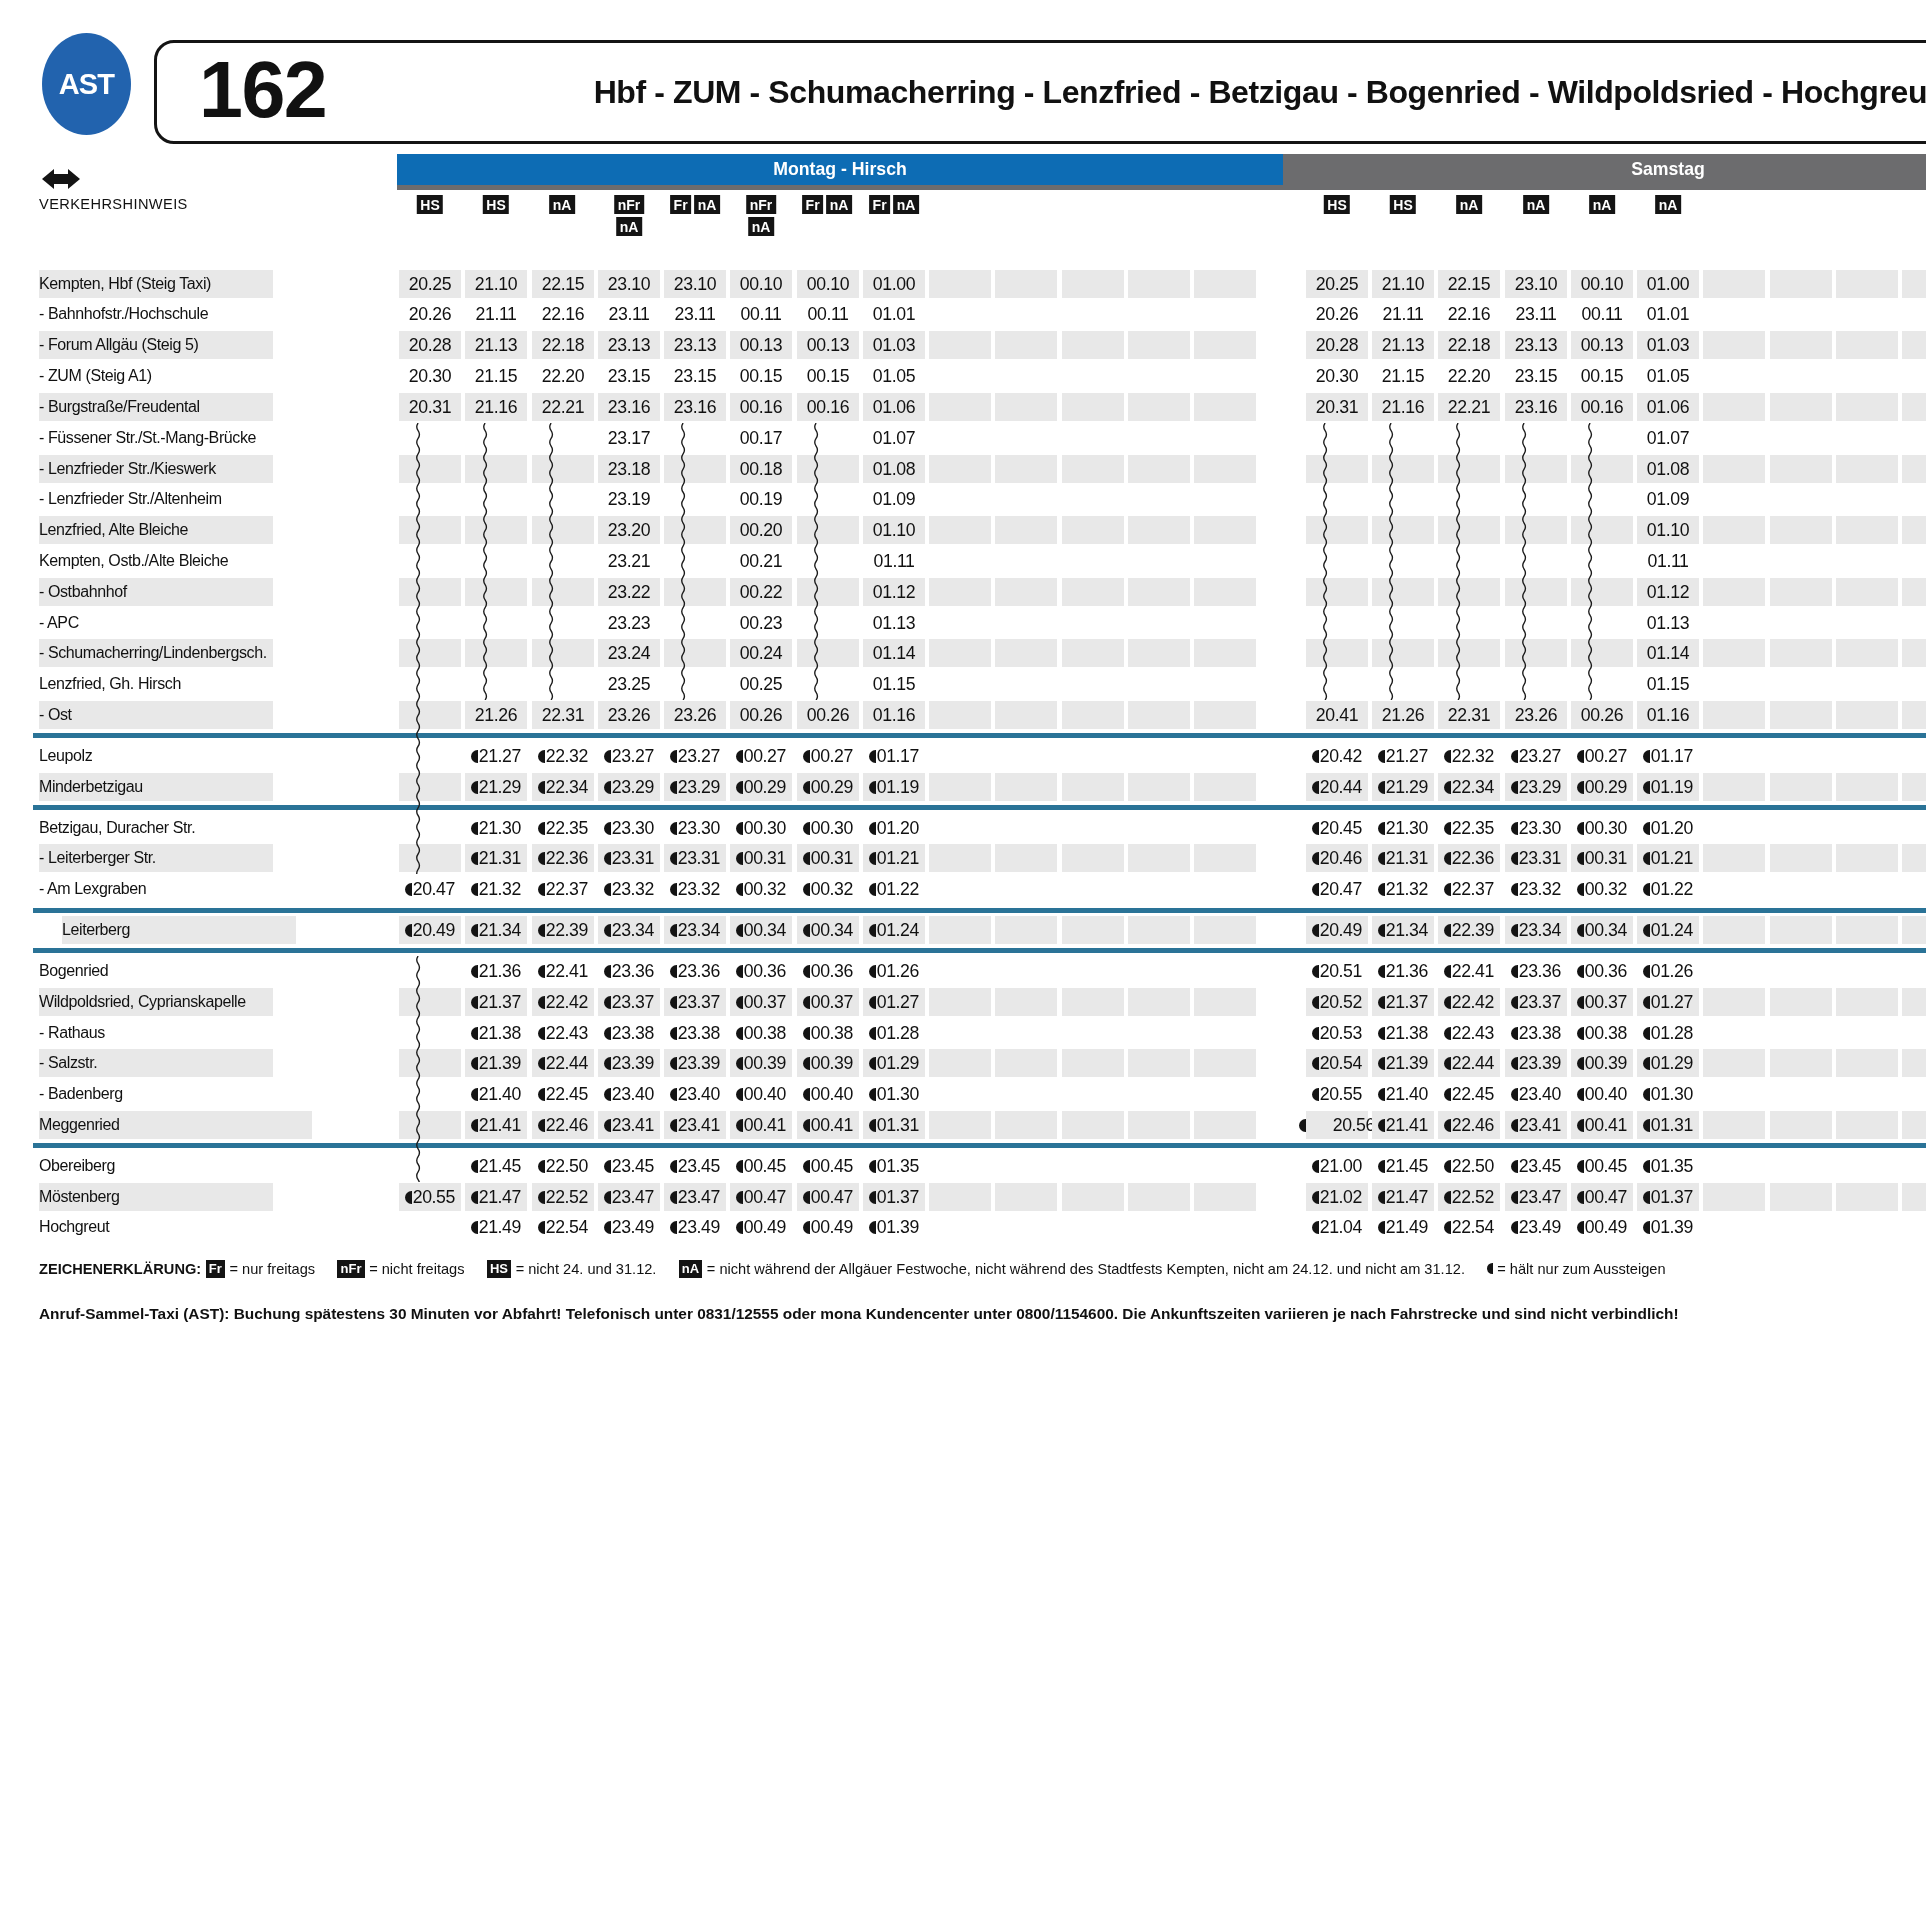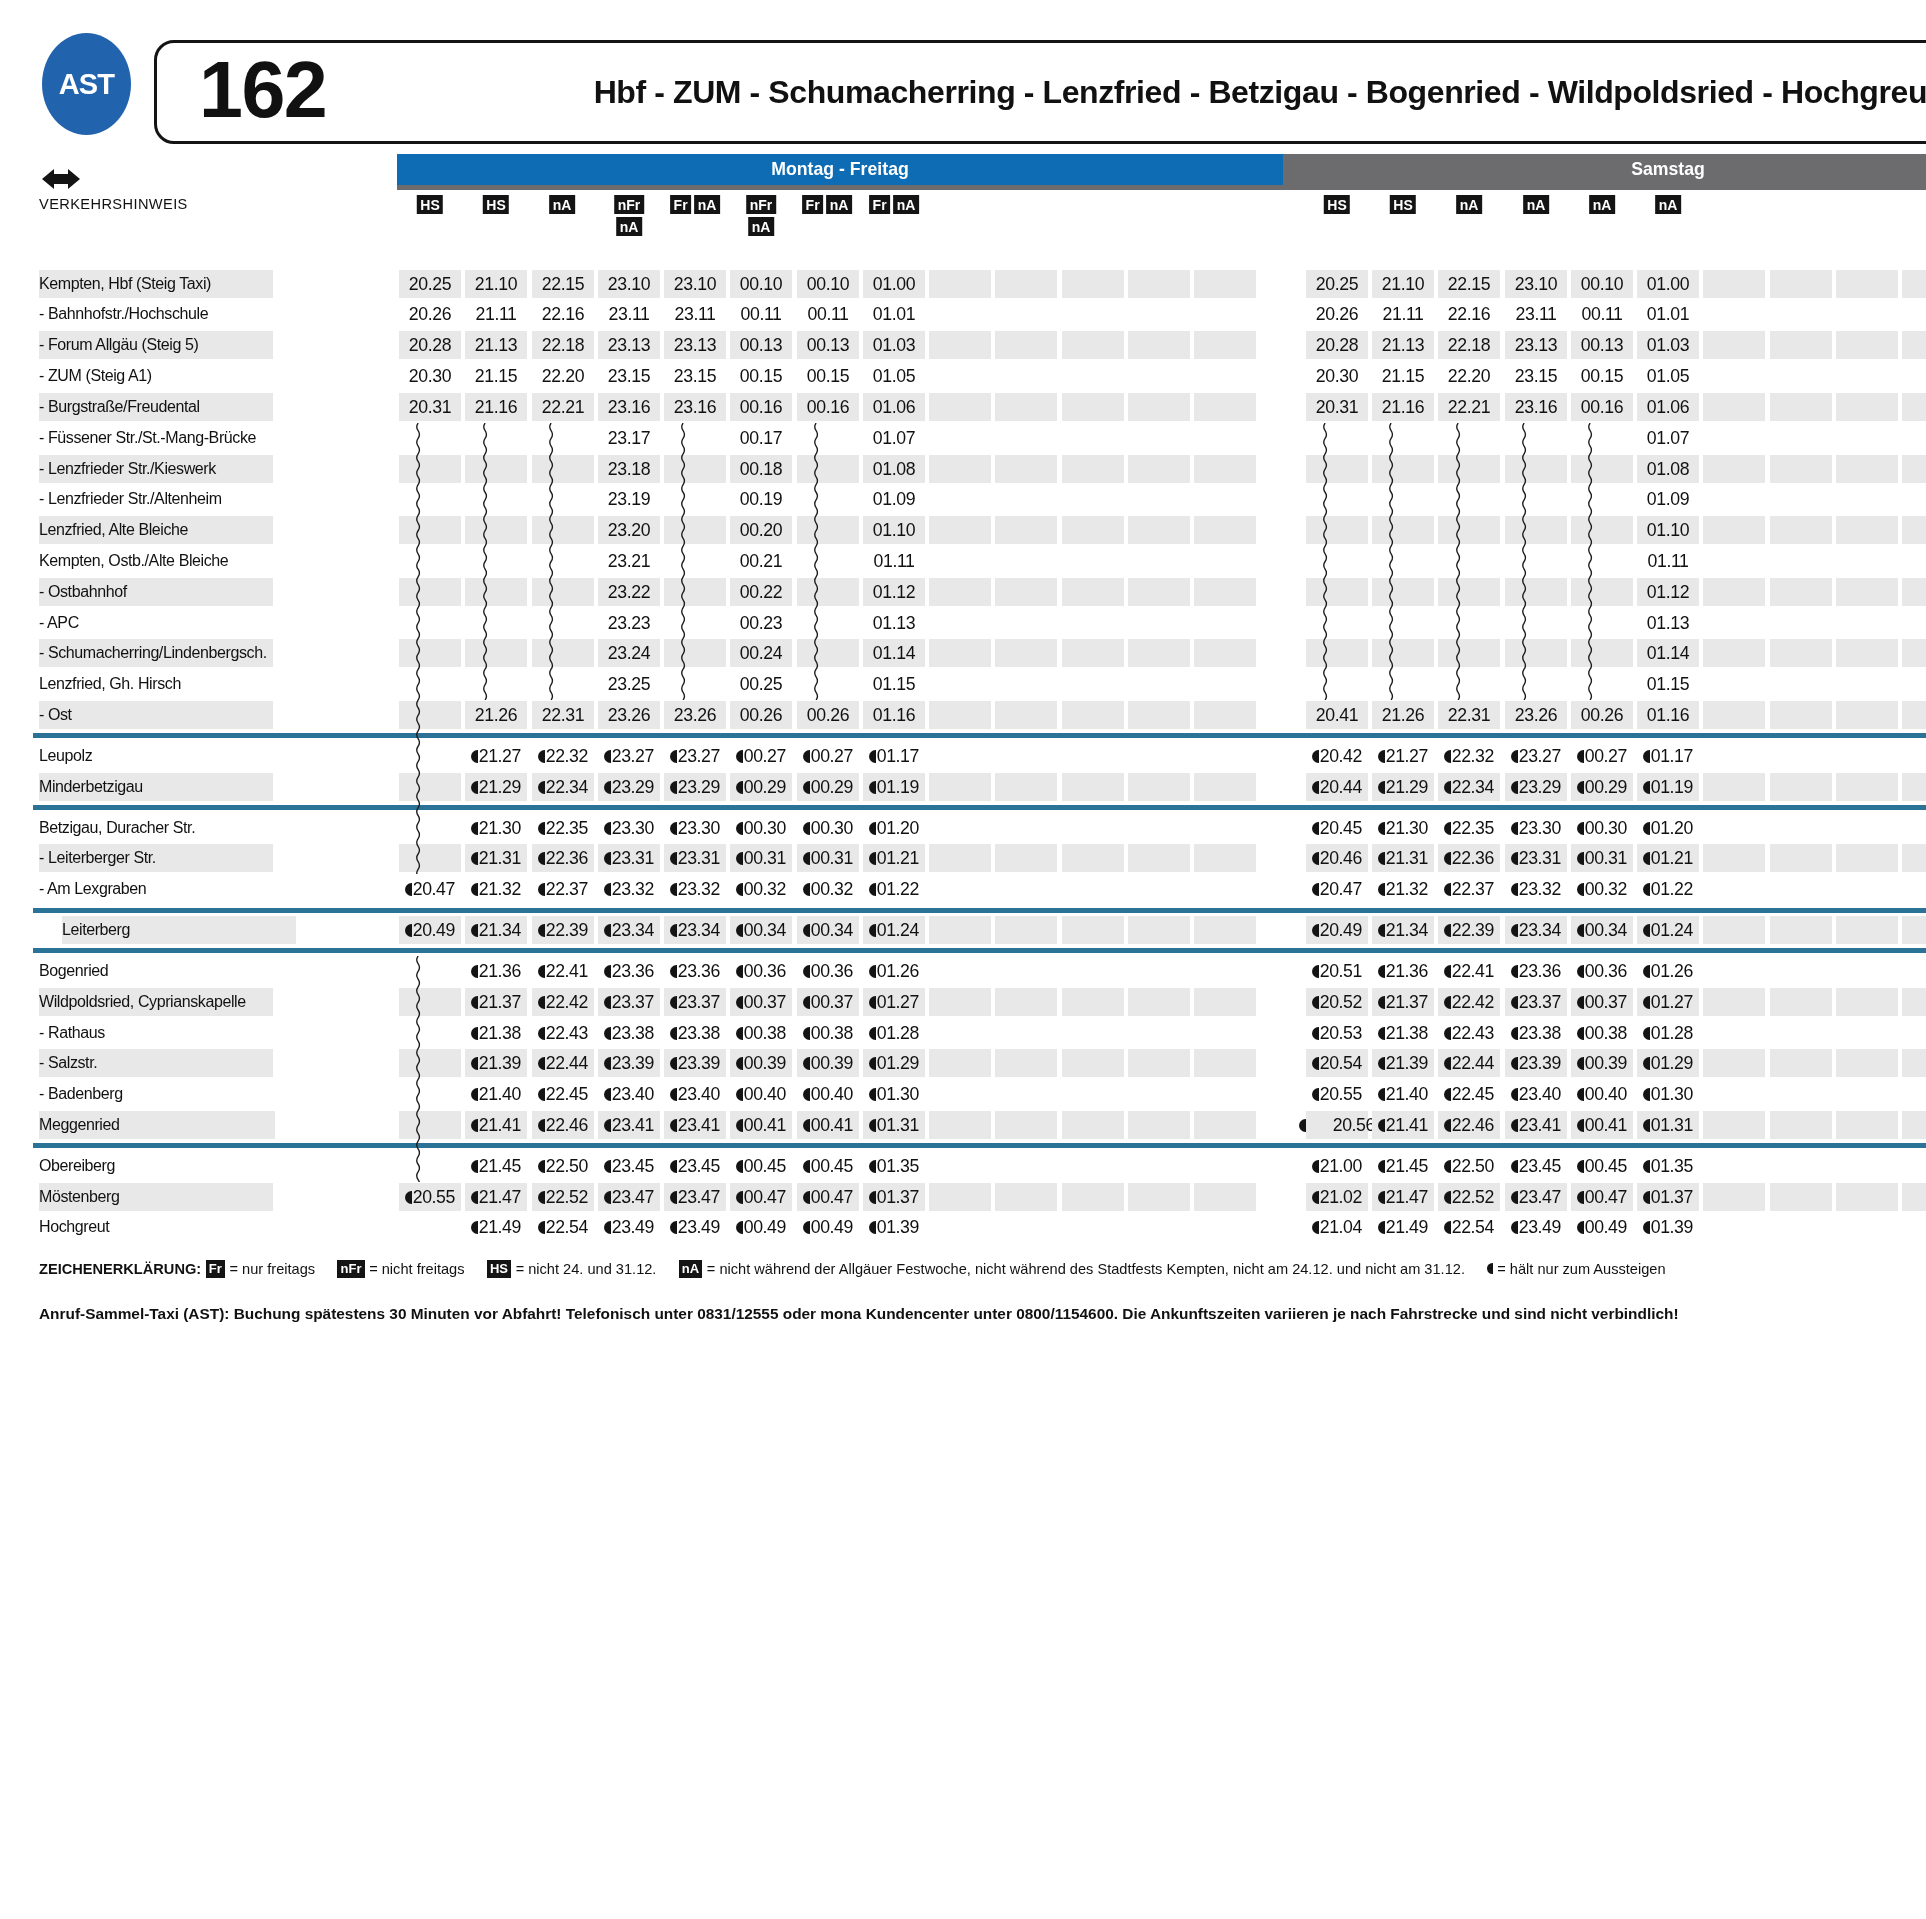--- a/index.html
+++ b/index.html
@@ -75,21 +75,21 @@
     <div class="route-title">Hbf - ZUM - Schumacherring - Lenzfried - Betzigau - Bogenried - Wildpoldsried - Hochgreut</div>
   </div>
 
   <div class="arrow">
     <span class="a-l"></span>
     <span class="a-bar"></span>
     <span class="a-r"></span>
   </div>
   <div class="vh-label">VERKEHRSHINWEIS</div>
 
-  <div class="band band-mofr">Montag - Freitag</div>
+  <div class="band band-mofr">Montag - Hirsch</div>
   <div class="band band-sa">Samstag</div>
 
   <div class="band-rule"></div>
 
   <div id="badges">
       <div class="badge-col" style="left: 430px;">
         <div class="badge-line">
           <span class="badge">HS</span>
         </div>
       </div>
@@ -1340,21 +1340,21 @@
         <div class="cell" style="left: 1571px; width: 62px;">
           <span class="half"></span>
           <span>00.40</span>
         </div>
         <div class="cell" style="left: 1637px; width: 62px;">
           <span class="half"></span>
           <span>01.30</span>
         </div>
       </div>
       <div class="row" style="top: 1111px;">
-        <div class="cell stopcell shade" style="left: 39px; width: 236px;">Meggenried</div>
+        <div class="cell stopcell shade" style="left: 39px; width: 273px;">Meggenried</div>
         <div class="cell shade" style="left: 399px; width: 62px;"></div>
         <div class="cell shade" style="left: 465px; width: 62px;">
           <span class="half"></span>
           <span>21.41</span>
         </div>
         <div class="cell shade" style="left: 532px; width: 62px;">
           <span class="half"></span>
           <span>22.46</span>
         </div>
         <div class="cell shade" style="left: 598px; width: 62px;">

